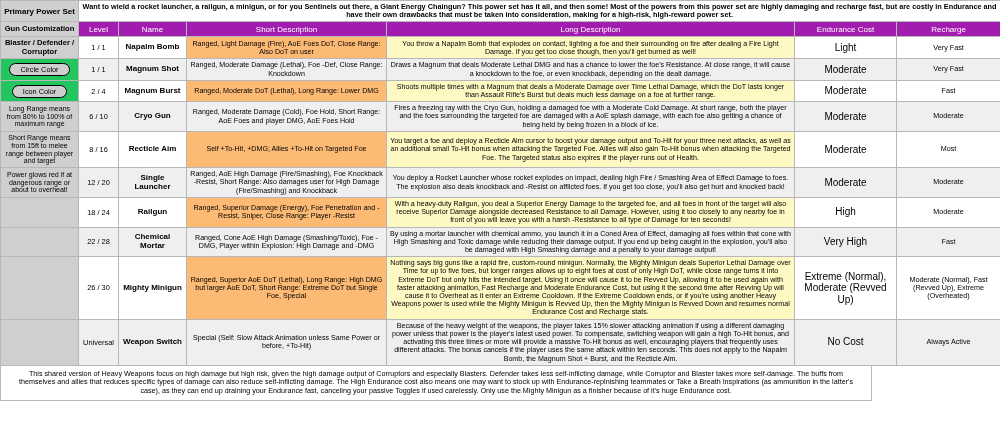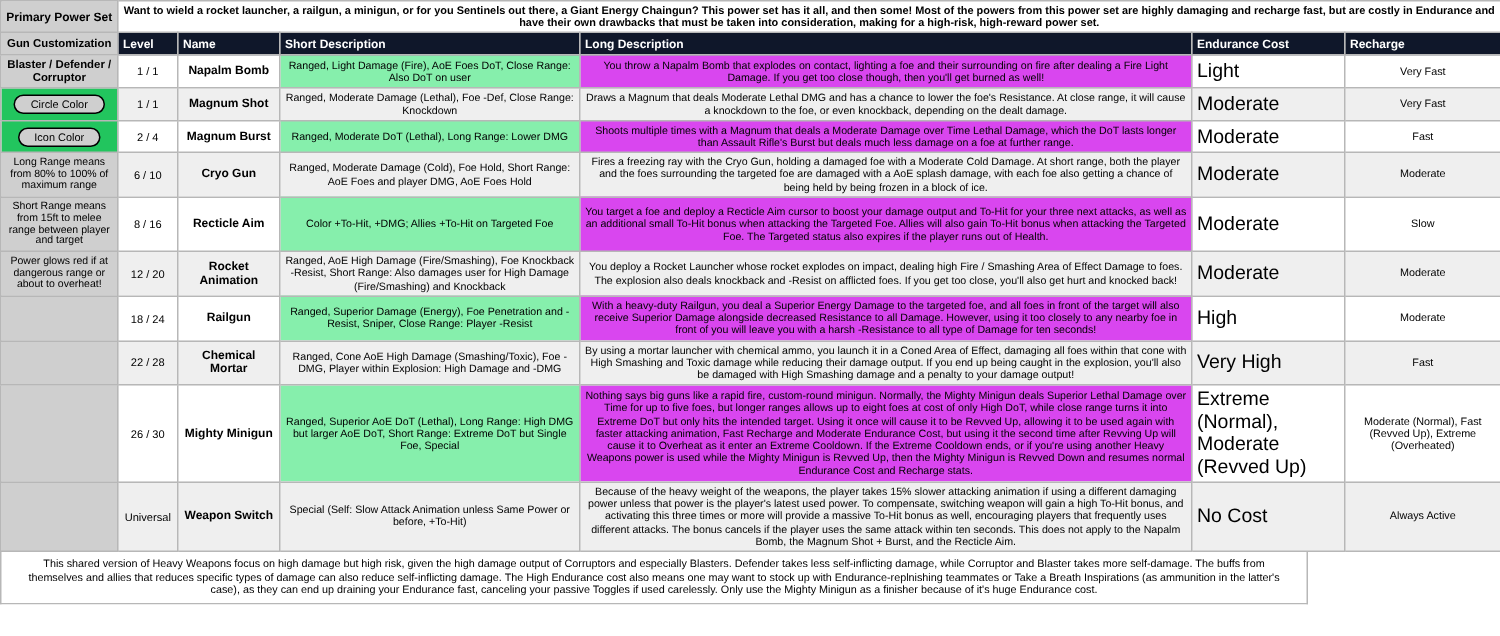--- a/index.html
+++ b/index.html
@@ -39,25 +39,25 @@
   .tophdr-desc {
     background: #ffffff;
     font-weight: bold;
     font-size: 7.3px;
     text-align: center;
     padding: 2px 6px;
     line-height: 1.12;
   }
   
   .colhdr {
-    background: #0f172a;
+    background: #a21caf;
     color: #ffffff;
-    font-weight: bold;
+    font-weight: normal;
     font-size: 8px;
-    text-align: left;
+    text-align: center;
     height: 15px;
   }
   
   .leftcell {
     background: #cfcfcf;
     text-align: center;
     font-size: 7px;
     line-height: 1.12;
   }
   .leftcell.bold {
@@ -89,31 +89,32 @@
     font-weight: bold;
     font-size: 8px;
     background: #ffffff;
     line-height: 1.1;
     margin-top: 24px;
   }
   .short {
     text-align: center;
     font-size: 7.1px;
     line-height: 1.16;
-    background: #86efac;
+    background: #fdba74;
   }
   .long {
     text-align: center;
     font-size: 7.1px;
     line-height: 1.16;
-    background: #d946ef;
+    background: #fef9c3;
     padding: 2px 5px;
   }
   .cost {
-    font-size: 13px;
+    text-align: center;
+    font-size: 10px;
     background: #ffffff;
     line-height: 1.15;
     margin-left: 19px;
   }
   .recharge {
     text-align: center;
     font-size: 7.2px;
     background: #ffffff;
     line-height: 1.15;
   }
@@ -205,30 +206,30 @@
       <td class="short">Ranged, Moderate Damage (Cold), Foe Hold, Short Range: AoE Foes and player DMG, AoE Foes Hold</td>
       <td class="long">Fires a freezing ray with the Cryo Gun, holding a damaged foe with a Moderate Cold Damage. At short range, both the player and the foes surrounding the targeted foe are damaged with a AoE splash damage, with each foe also getting a chance of being held by being frozen in a block of ice.</td>
       <td class="cost">Moderate</td>
       <td class="recharge">Moderate</td>
     </tr>
 
     <tr>
       <td class="leftcell">Short Range means from 15ft to melee range between player and target</td>
       <td class="lvl">8 / 16</td>
       <td class="name">Recticle Aim</td>
-      <td class="short">Color +To-Hit, +DMG; Allies +To-Hit on Targeted Foe</td>
+      <td class="short">Self +To-Hit, +DMG; Allies +To-Hit on Targeted Foe</td>
       <td class="long">You target a foe and deploy a Recticle Aim cursor to boost your damage output and To-Hit for your three next attacks, as well as an additional small To-Hit bonus when attacking the Targeted Foe. Allies will also gain To-Hit bonus when attacking the Targeted Foe. The Targeted status also expires if the player runs out of Health.</td>
       <td class="cost">Moderate</td>
-      <td class="recharge">Slow</td>
+      <td class="recharge">Most</td>
     </tr>
 
     <tr class="shaded">
       <td class="leftcell">Power glows red if at dangerous range or about to overheat!</td>
       <td class="lvl">12 / 20</td>
-      <td class="name">Rocket Animation</td>
+      <td class="name">Single Launcher</td>
       <td class="short">Ranged, AoE High Damage (Fire/Smashing), Foe Knockback -Resist, Short Range: Also damages user for High Damage (Fire/Smashing) and Knockback</td>
       <td class="long">You deploy a Rocket Launcher whose rocket explodes on impact, dealing high Fire / Smashing Area of Effect Damage to foes. The explosion also deals knockback and -Resist on afflicted foes. If you get too close, you'll also get hurt and knocked back!</td>
       <td class="cost">Moderate</td>
       <td class="recharge">Moderate</td>
     </tr>
 
     <tr>
       <td class="leftcell"></td>
       <td class="lvl">18 / 24</td>
       <td class="name">Railgun</td>

